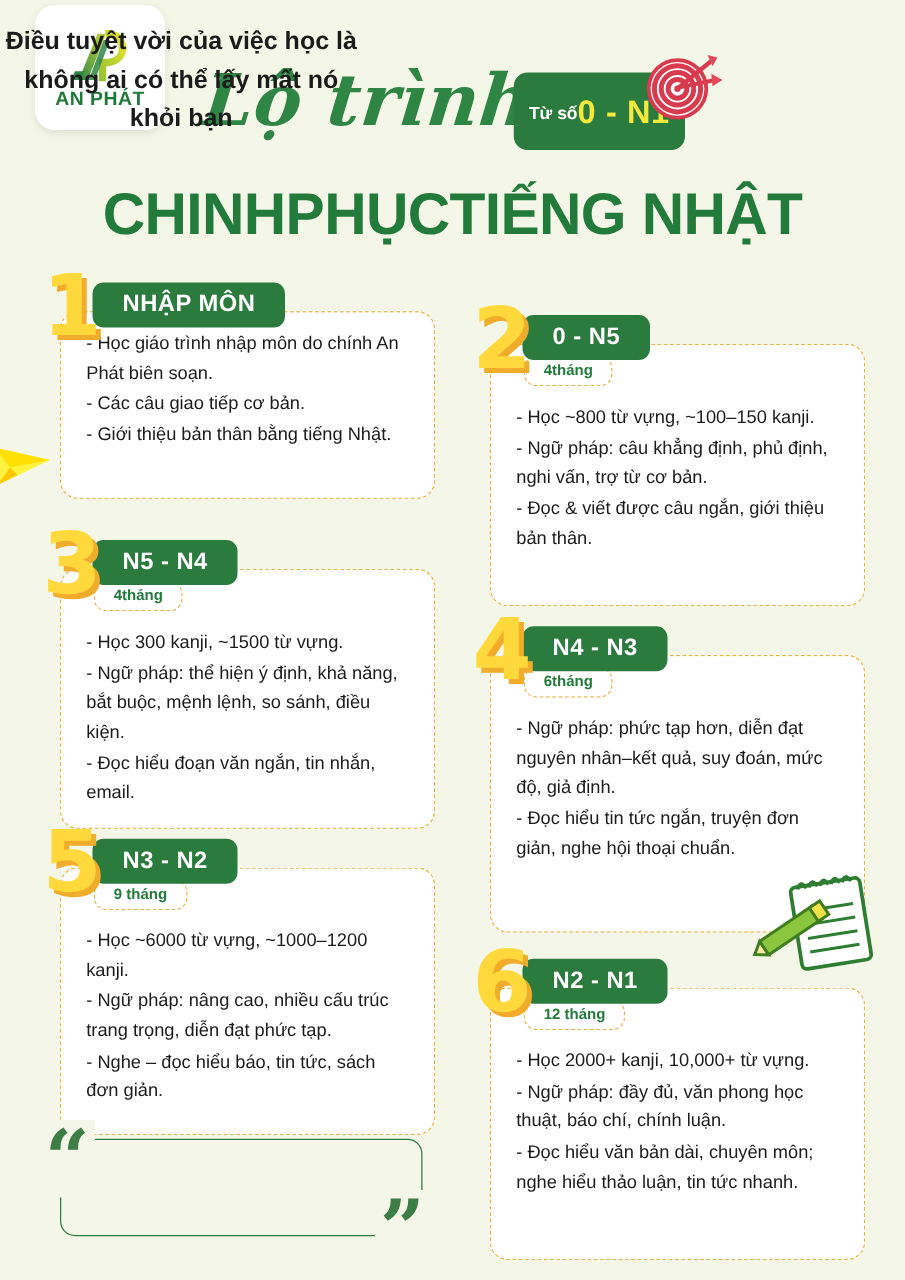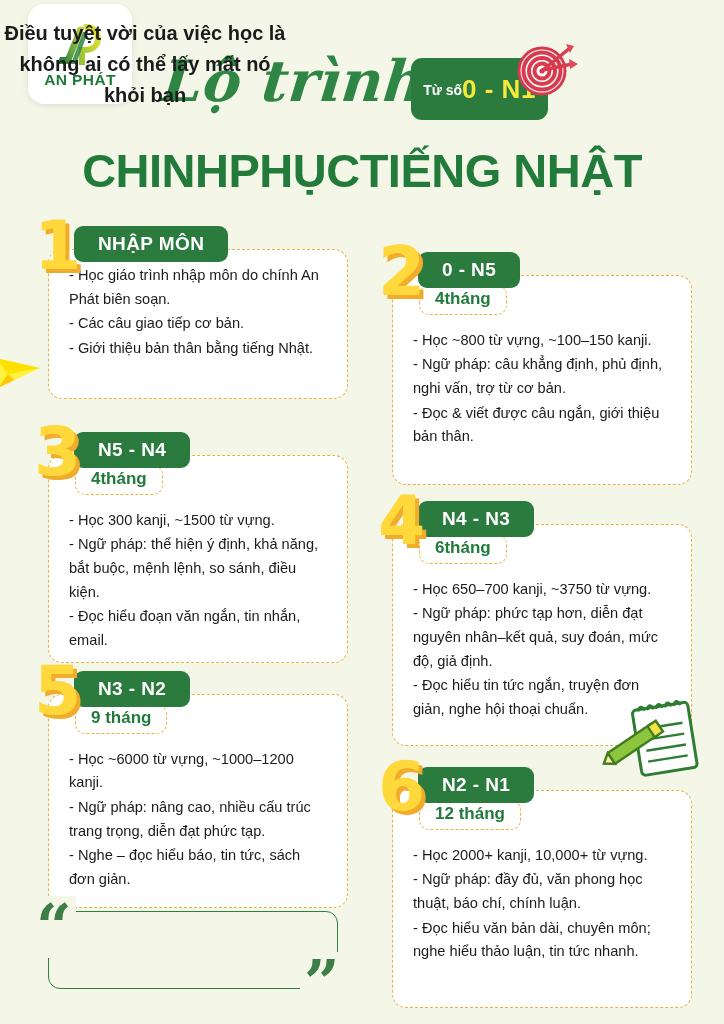--- a/index.html
+++ b/index.html
@@ -169,21 +169,21 @@
     z-index: 4;
     font-family: "DejaVu Sans", "Liberation Sans", sans-serif;
   }
   .duration {
     display: inline-block;
     margin: 9px 0 0 26px;
     padding: 4px 15px 5px;
     border: 1.6px dashed #e8b13d;
     border-radius: 10px;
     background: #ffffff;
-    font-size: 17px;
+    font-size: 12px;
     font-weight: 700;
     color: #227a3b;
     line-height: 1.1;
     white-space: nowrap;
   }
   .card-list {
     padding: 14px 18px 16px 20px;
     list-style: none;
   }
   .card-list li {
@@ -333,21 +333,20 @@
     <div class="card-header">
       <span>N5 - N4</span>
     </div>
     <div class="card-number">3</div>
   </div>
 
   <div class="card" id="card4">
     <div class="card-body">
       <div class="duration">6tháng</div>
       <ul class="card-list">
-        <li>- Học 650–700 kanji, ~3750 từ vựng.</li>
         <li>- Ngữ pháp: phức tạp hơn, diễn đạt nguyên nhân–kết quả, suy đoán, mức độ, giả định.</li>
         <li>- Đọc hiểu tin tức ngắn, truyện đơn giản, nghe hội thoại chuẩn.</li>
       </ul>
     </div>
     <div class="card-header">
       <span>N4 - N3</span>
     </div>
     <div class="card-number">4</div>
   </div>
 

